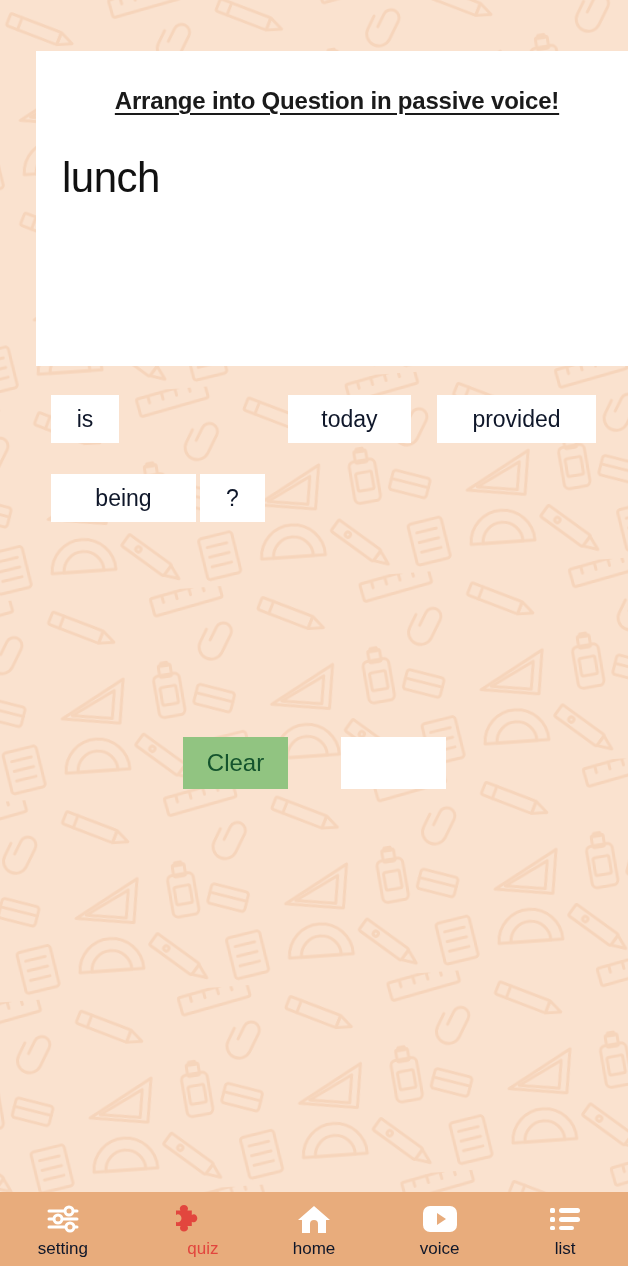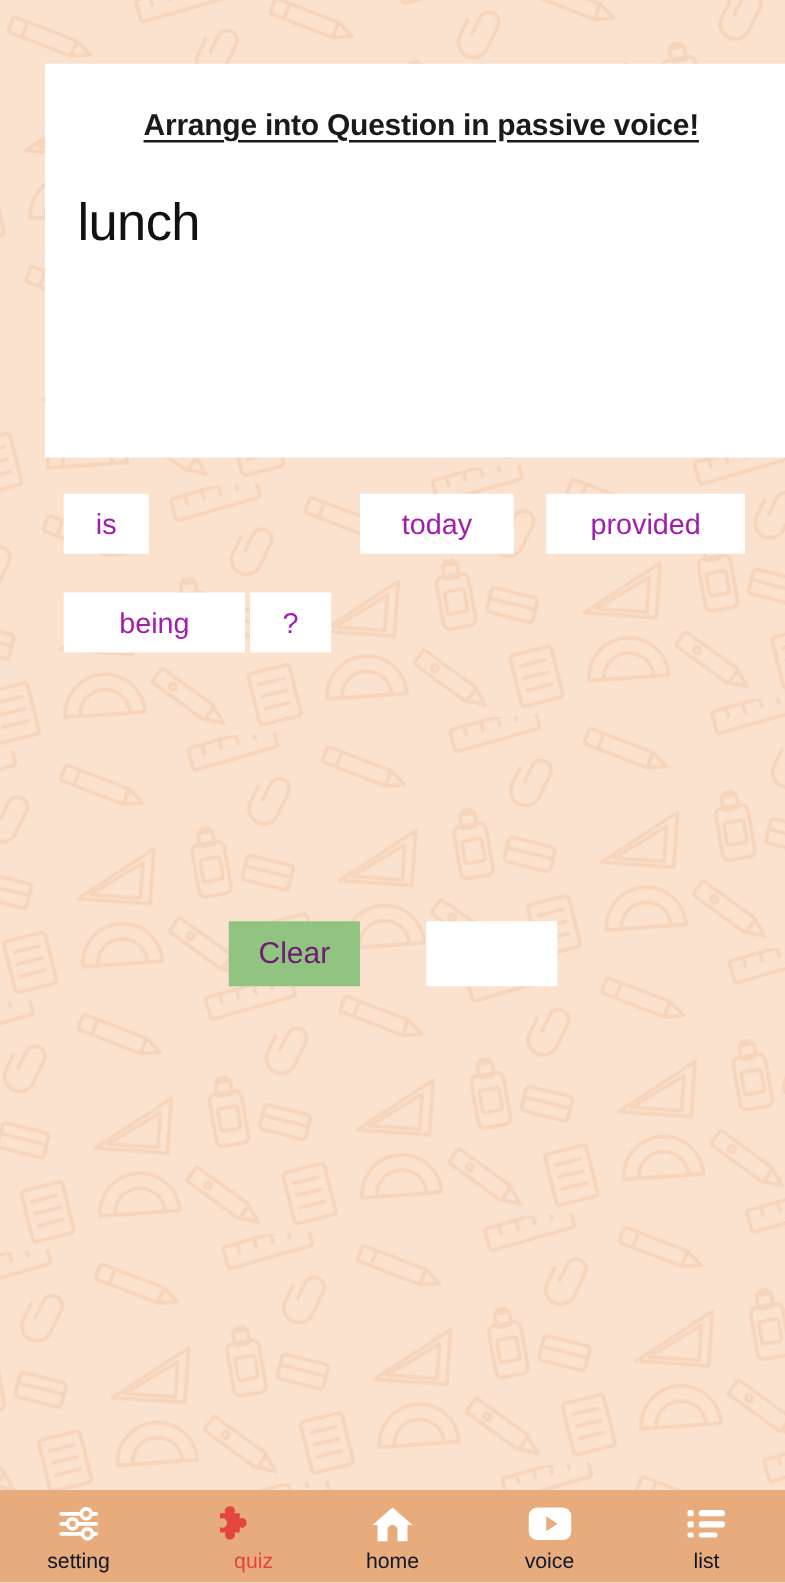--- a/index.html
+++ b/index.html
@@ -81,21 +81,21 @@
     position: relative;
     height: 48px;
     margin-bottom: 31px;
   }
 
   .word-tile {
     position: absolute;
     top: 0;
     height: 48px;
     background: #ffffff;
-    color: #a21caf;
+    color: #0f172a;
     font-size: 23px;
     display: flex;
     align-items: center;
     justify-content: center;
     cursor: pointer;
     padding: 0 6px;
   }
 
   .word-tile.placeholder {
     background: transparent;
@@ -110,21 +110,21 @@
     z-index: 2;
     display: flex;
     align-items: flex-start;
     gap: 53px;
   }
 
   #clear-button {
     width: 105px;
     height: 52px;
     background: #91c481;
-    color: #701a75;
+    color: #14532d;
     font-size: 24px;
     display: flex;
     align-items: center;
     justify-content: center;
     border: none;
     cursor: pointer;
     font-family: "Liberation Sans", sans-serif;
   }
 
   #check-button {

